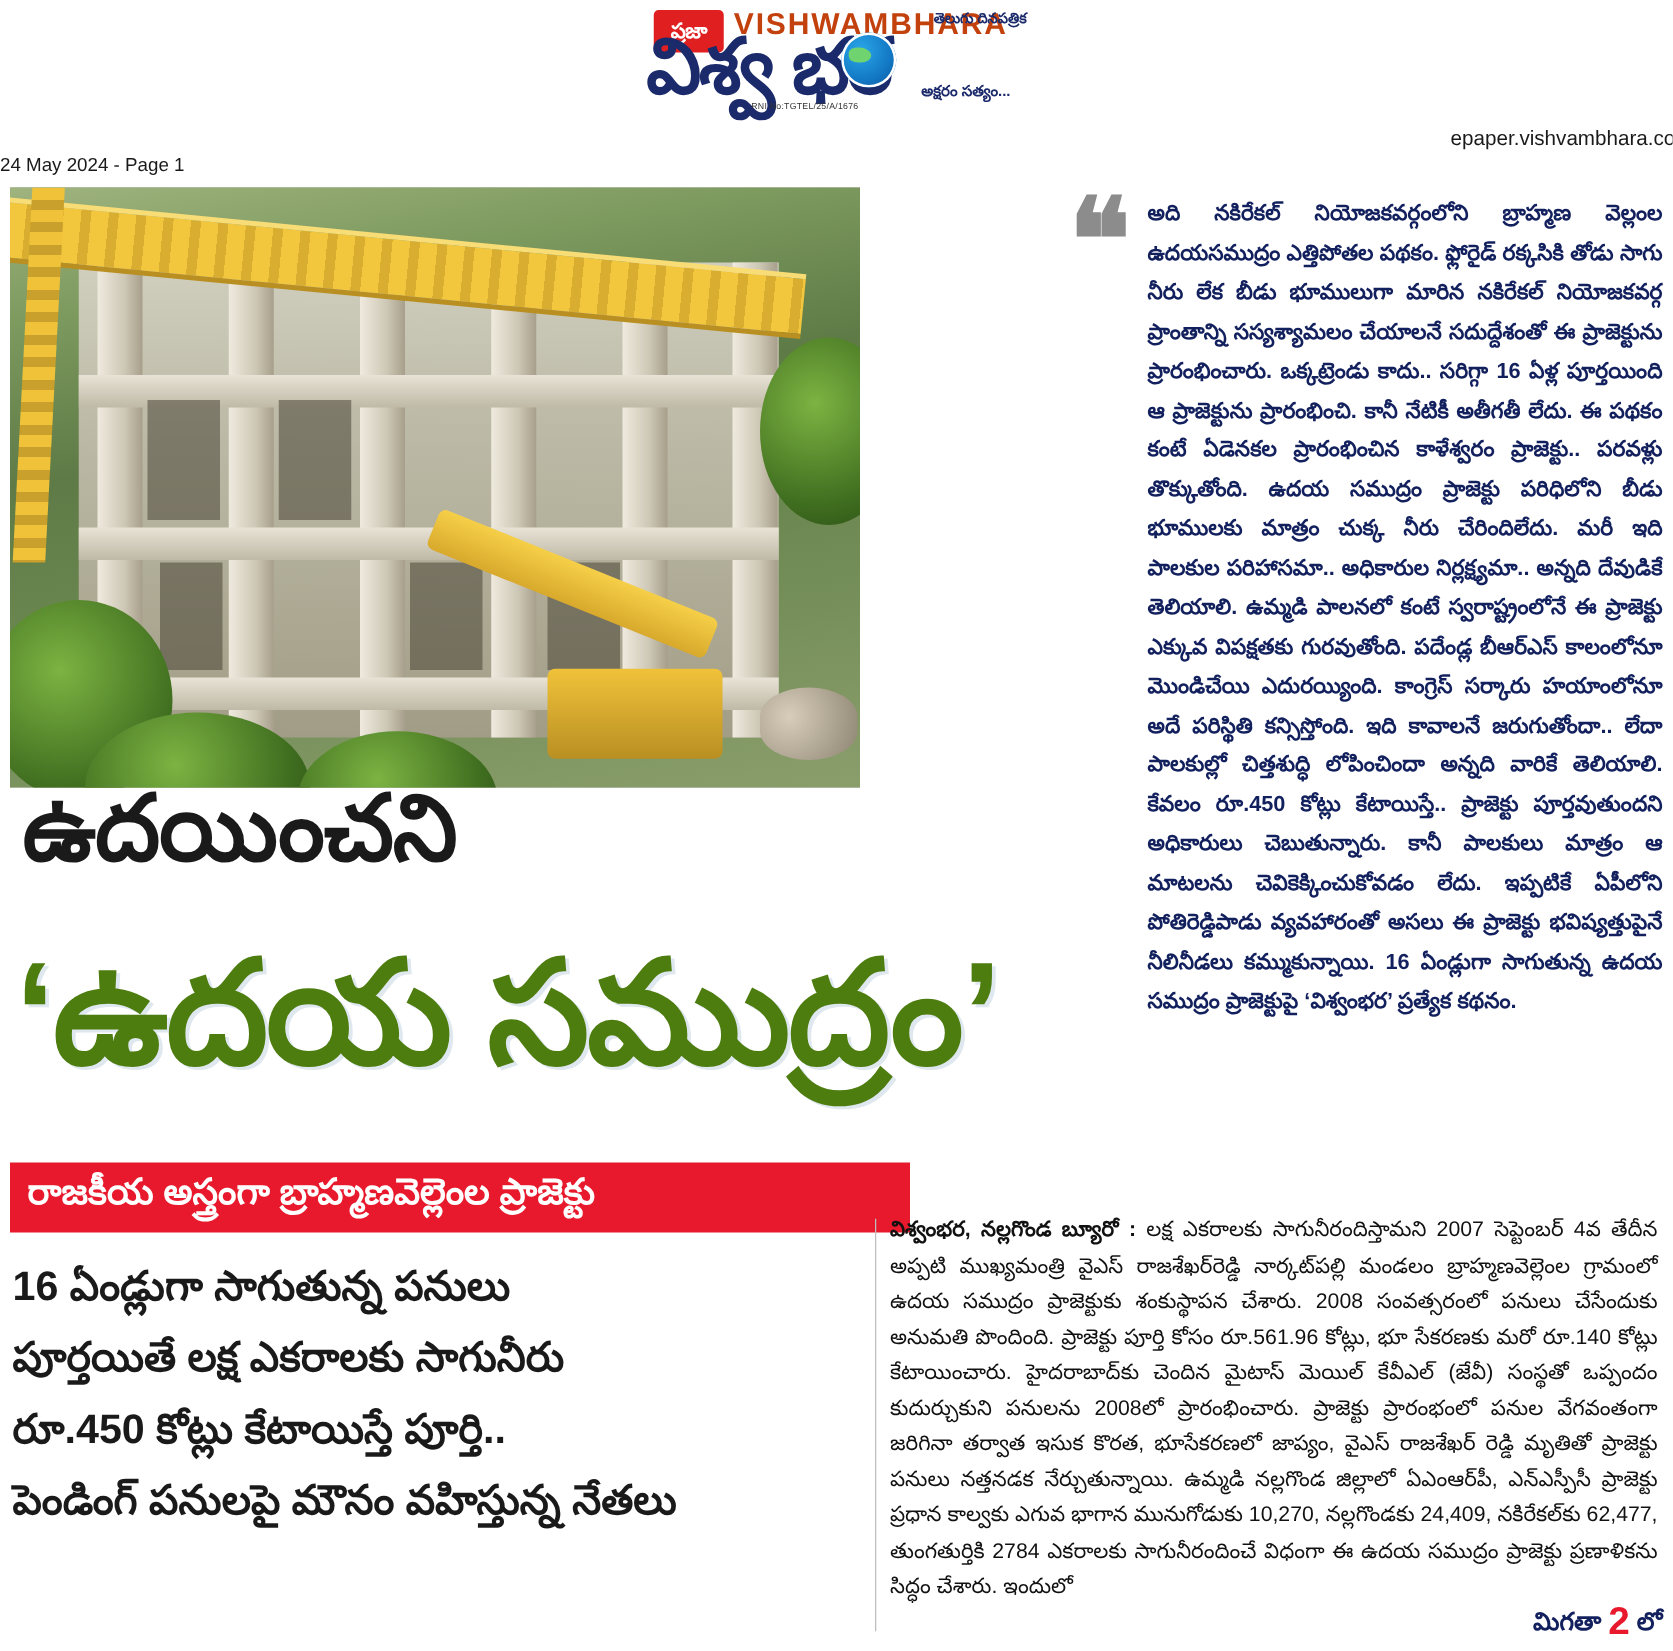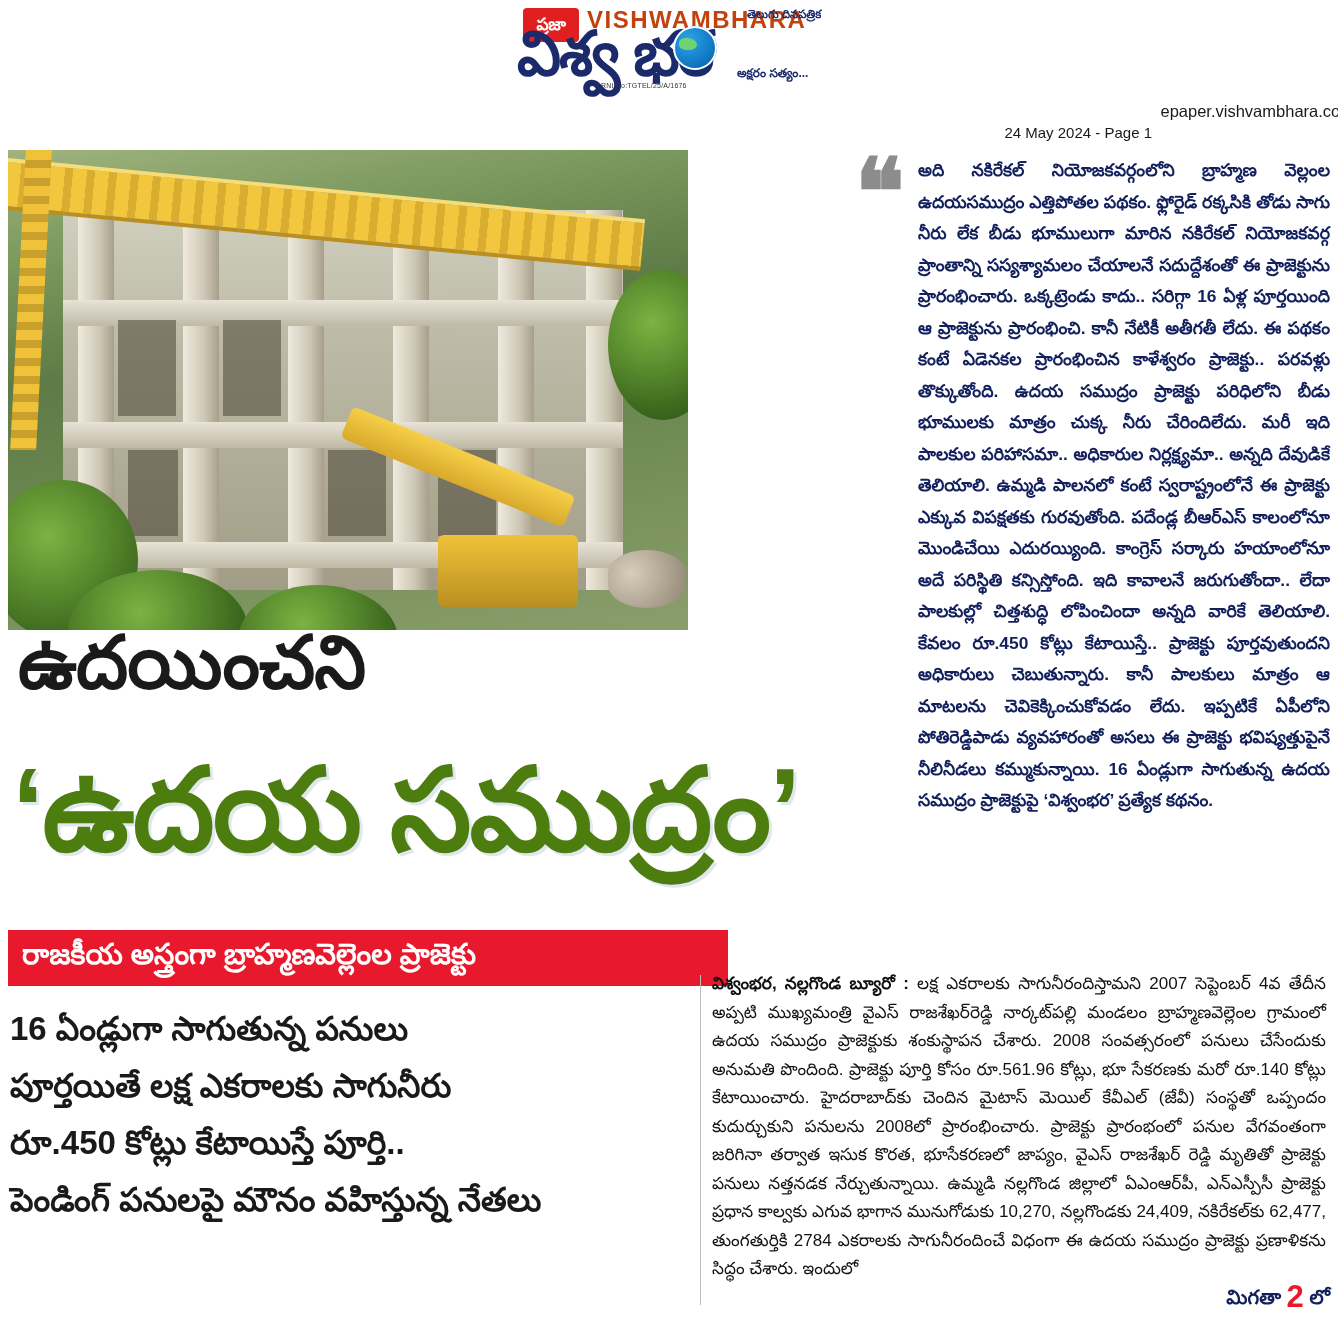--- a/index.html
+++ b/index.html
@@ -117,21 +117,21 @@
     width: 1338px;
     text-align: right;
     font-size: 16.5px;
     color: #1a1a1a;
   }
   .epaper-date {
     position: absolute;
     left: 0;
     top: 124px;
     width: 1152px;
-    text-align: right;
+    text-align: left;
     font-size: 15px;
     color: #1a1a1a;
   }
 
   
   .photo {
     position: absolute;
     left: 8px;
     top: 150px;
     width: 680px;

